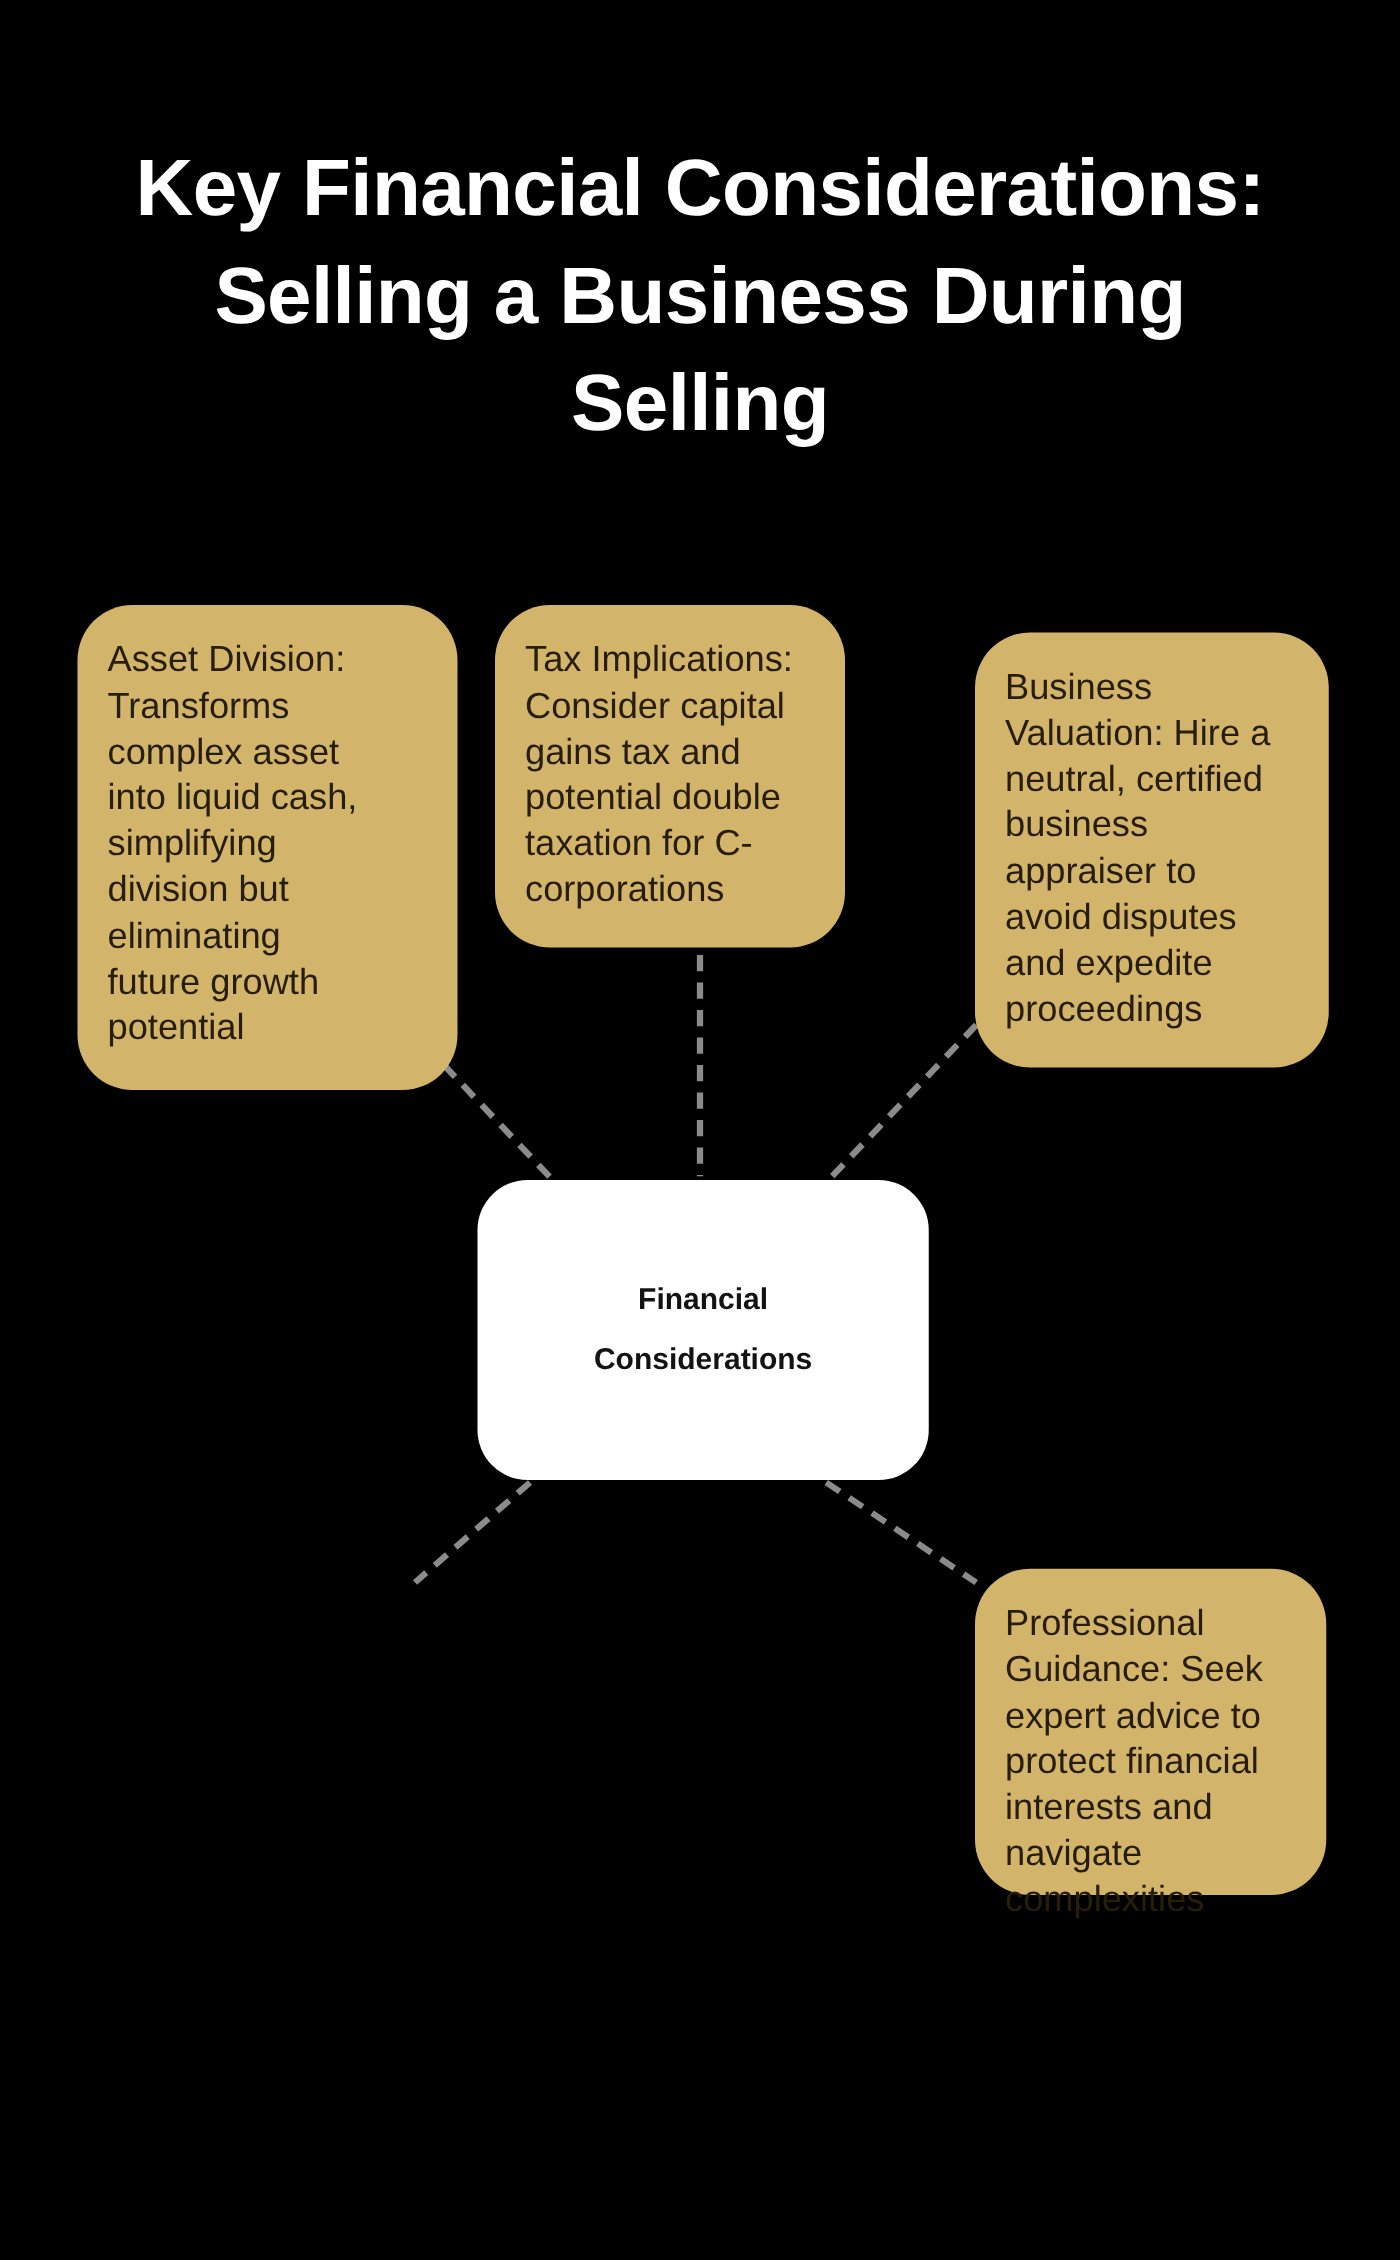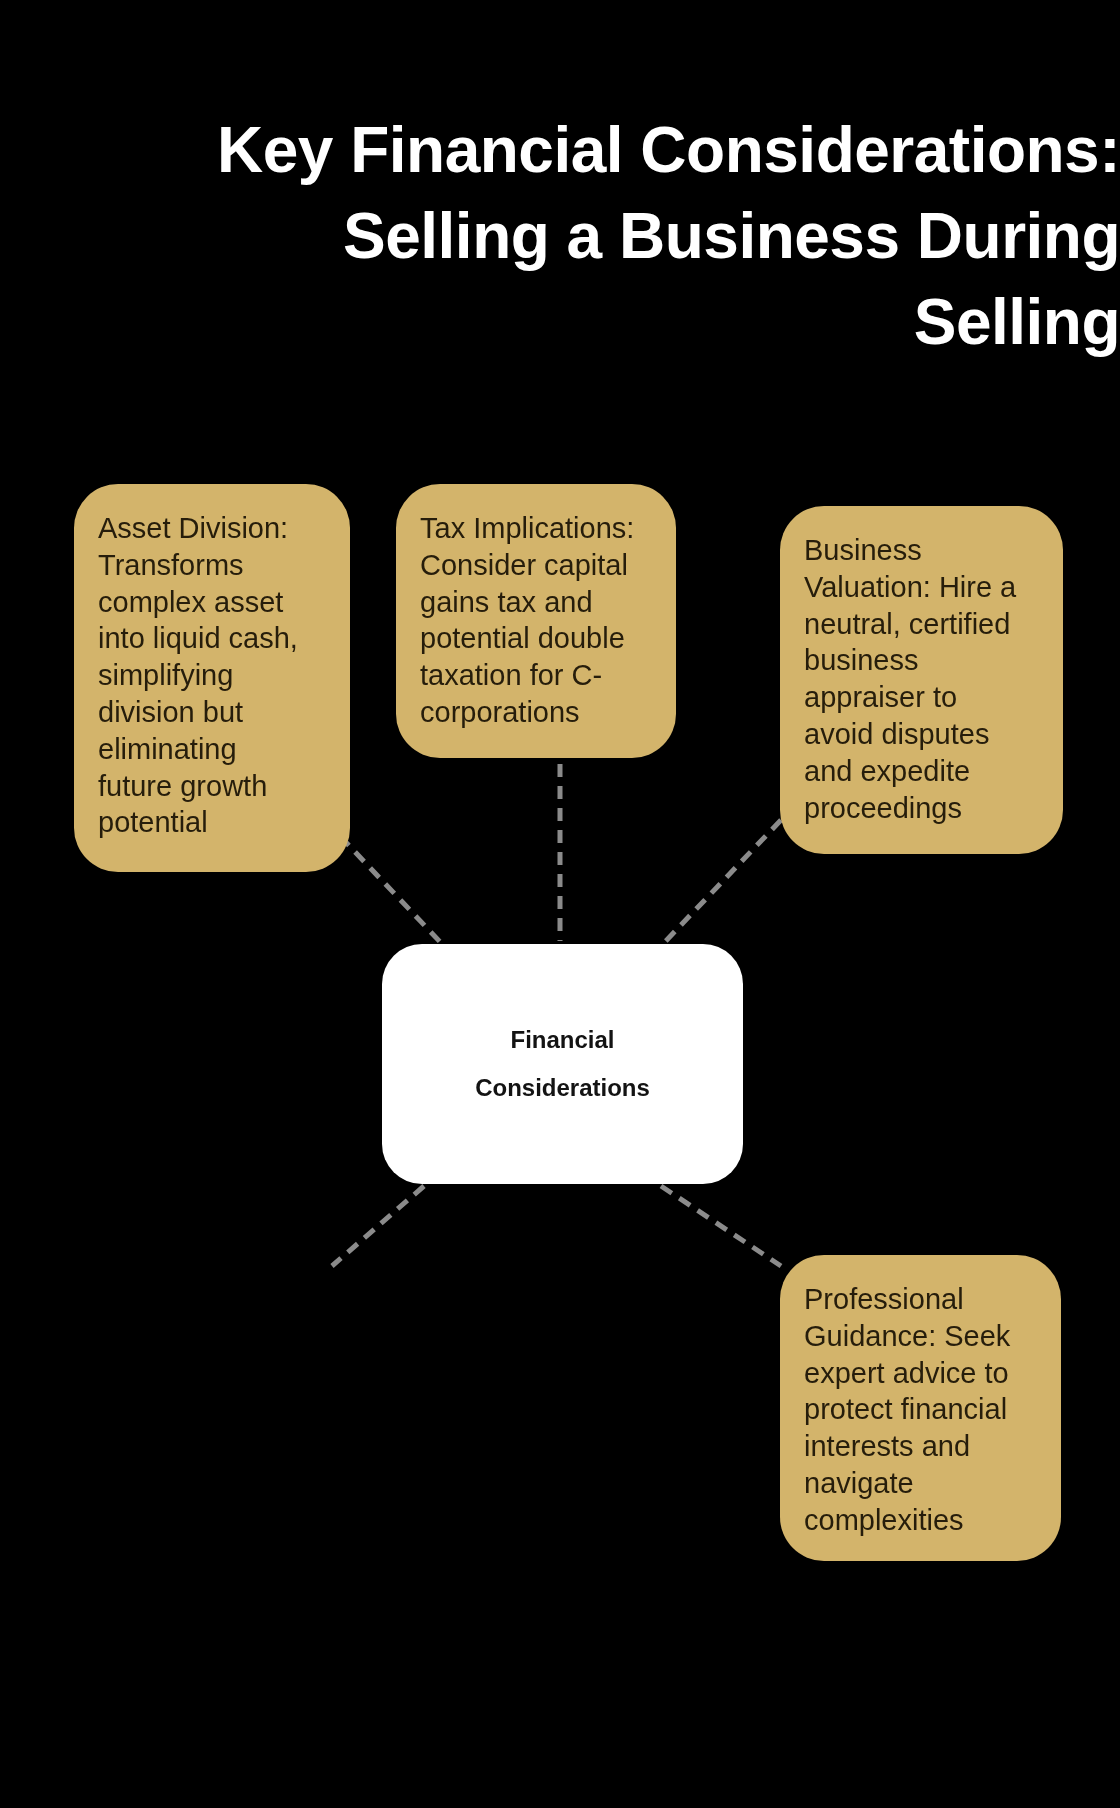--- a/index.html
+++ b/index.html
@@ -15,21 +15,21 @@
   .canvas{
     position:relative;
     width:1120px;height:1808px;
     background:var(--bg);
     overflow:hidden;
     font-family:"Liberation Sans","DejaVu Sans",sans-serif;
   }
   .title{
     position:absolute;
     left:0;top:107px;width:1120px;
-    text-align:right;
+    text-align:center;
     color:var(--title-text);
     font-size:64px;
     font-weight:700;
     line-height:86px;
     letter-spacing:-0.5px;
   }
   .connectors{
     position:absolute;left:0;top:0;width:1120px;height:1808px;
     pointer-events:none;
   }
@@ -79,34 +79,34 @@
   </header>
 
   <svg class="connectors" viewBox="0 0 1120 1808" xmlns="http://www.w3.org/2000/svg">
     <line x1="340" y1="836" x2="444" y2="946"></line>
     <line x1="560" y1="764" x2="560" y2="941"></line>
     <line x1="781" y1="820" x2="661" y2="946"></line>
     <line x1="424" y1="1186" x2="332" y2="1266"></line>
     <line x1="661" y1="1186" x2="781" y2="1266"></line>
   </svg>
 
-  <section class="card" style="left:74px;top:484px;width:276px;height:388px;">
+  <section class="card" style="left:62px;top:484px;width:304px;height:388px;">
     <p class="card-text">Asset Division:<br>Transforms<br>complex asset<br>into liquid cash,<br>simplifying<br>division but<br>eliminating<br>future growth<br>potential</p>
   </section>
 
   <section class="card" style="left:396px;top:484px;width:280px;height:274px;">
     <p class="card-text">Tax Implications:<br>Consider capital<br>gains tax and<br>potential double<br>taxation for C-<br>corporations</p>
   </section>
 
   <section class="card" style="left:780px;top:506px;width:283px;height:348px;">
     <p class="card-text">Business<br>Valuation: Hire a<br>neutral, certified<br>business<br>appraiser to<br>avoid disputes<br>and expedite<br>proceedings</p>
   </section>
 
   <section class="card center" style="left:382px;top:944px;width:361px;height:240px;">
     <p class="center-text">Financial<br>Considerations</p>
   </section>
 
 
-  <section class="card" style="left:780px;top:1255px;width:281px;height:306px;">
+  <section class="card" style="left:780px;top:1255px;width:281px;height:261px;">
     <p class="card-text">Professional<br>Guidance: Seek<br>expert advice to<br>protect financial<br>interests and<br>navigate<br>complexities</p>
   </section>
 
 </main>
 
 </body></html>

